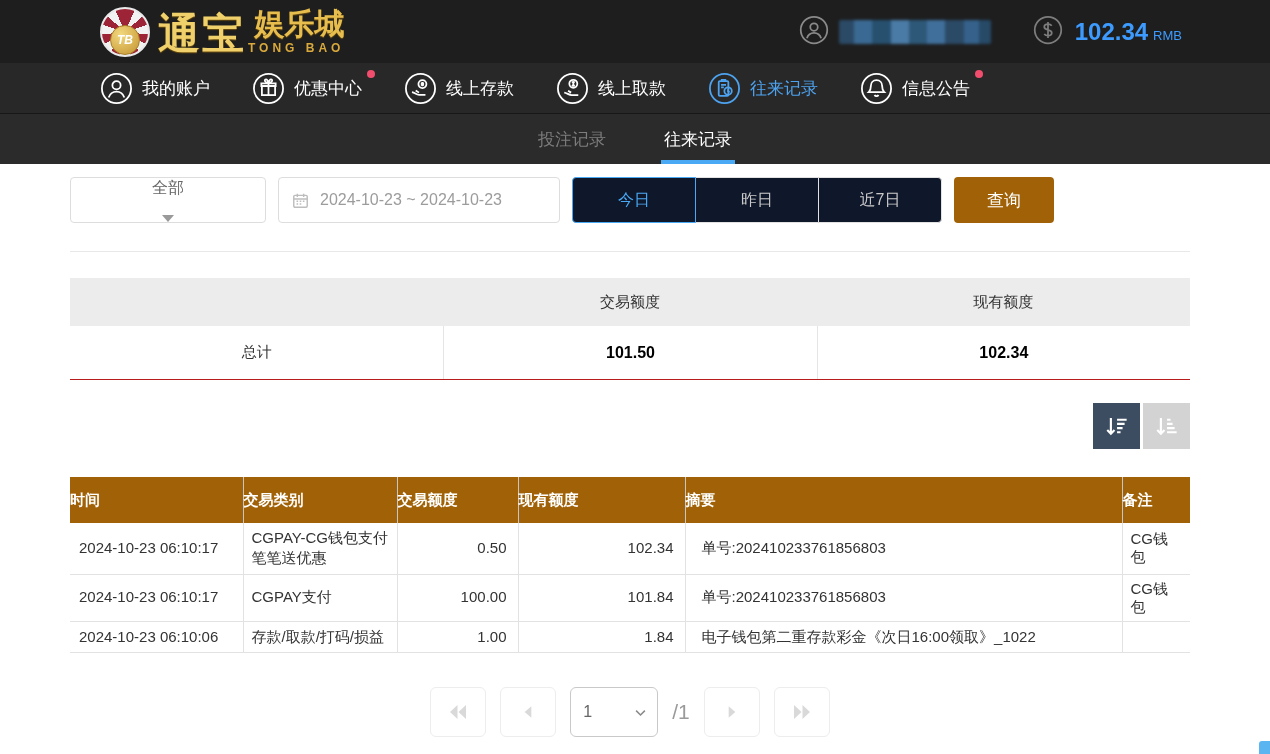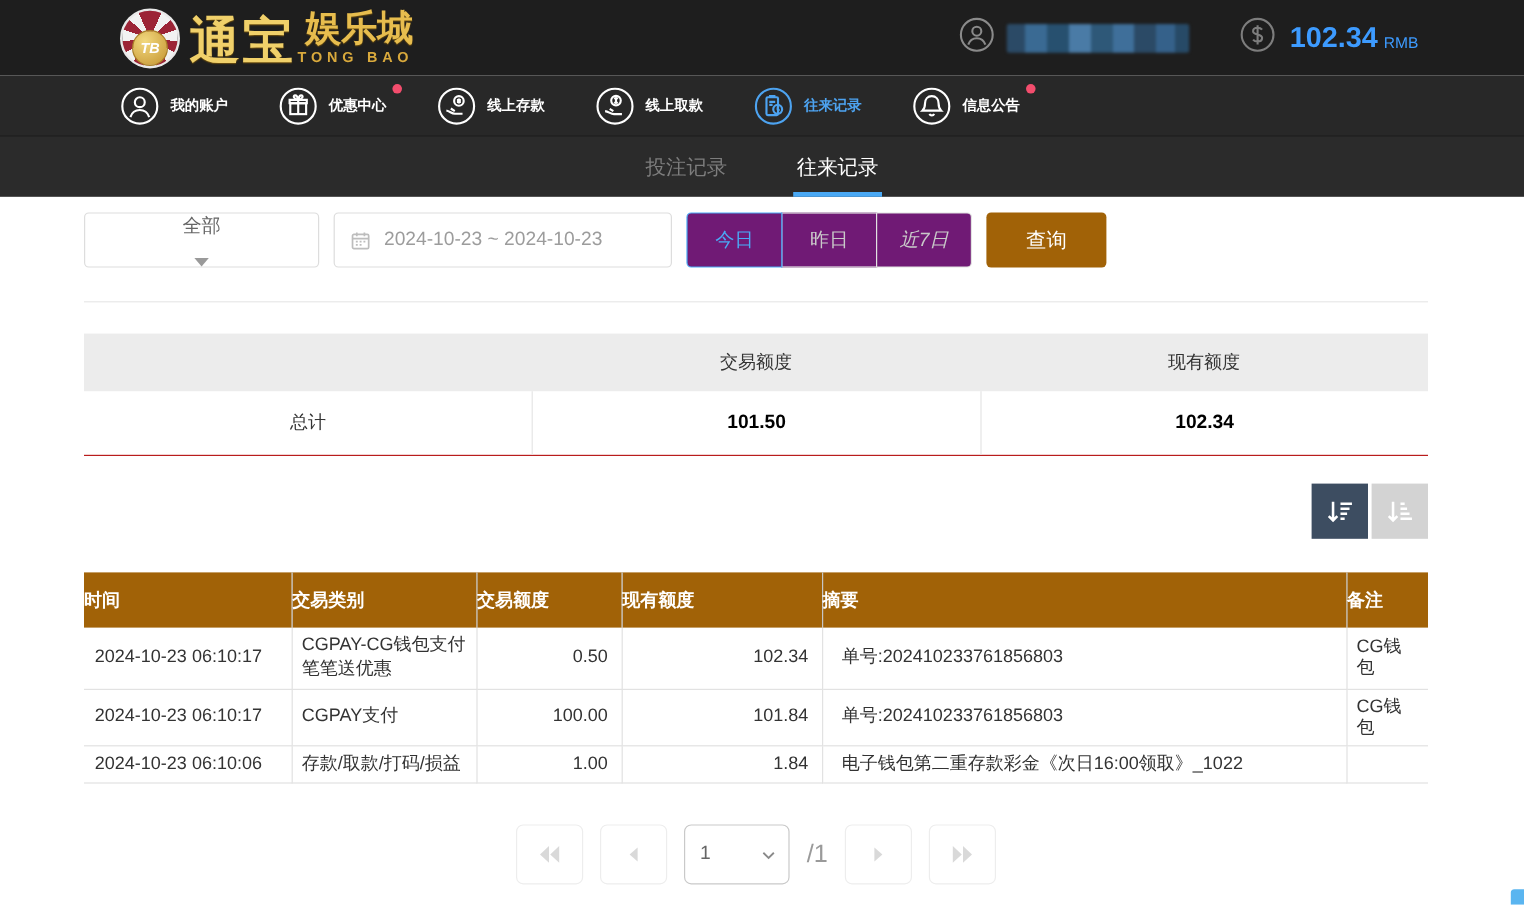--- a/index.html
+++ b/index.html
@@ -26,21 +26,21 @@
   .logo-tag { font-size:12px; font-weight:bold; color:#d9a93c; letter-spacing:4px; margin-top:2px; }
   .topbar-right { margin-left:auto; display:flex; align-items:center; padding-right:88px; }
   .user-blur { width:152px; height:24px; margin:0 42px 0 10px; border-radius:2px;
     background:linear-gradient(90deg,#2b4a66 0 10%,#3a6a93 10% 22%,#27506f 22% 34%,#4a7ba6 34% 46%,#2e5878 46% 58%,#3f6f9a 58% 70%,#2b4a66 70% 82%,#35618a 82% 92%,#274a67 92% 100%);
     filter:blur(1.5px); }
   .balance-num { color:#3d9bff; font-size:24px; font-weight:600; margin-left:12px; }
   .balance-cur { color:#3d9bff; font-size:13px; margin:8px 0 0 5px; }
   
   .mainnav { height:51px; background:#282828; border-bottom:1px solid #171717;
     display:flex; align-items:center; gap:42px; padding-left:100px; }
-  .nav-item { display:flex; align-items:center; gap:9px; color:#fff; font-size:12px; font-weight:700;
+  .nav-item { display:flex; align-items:center; gap:9px; color:#fff; font-size:17px; font-weight:400;
     position:relative; cursor:pointer; white-space:nowrap; }
   .nav-item.active { color:#4da3f0; }
   .nav-item svg { display:block; }
   .badge-dot { width:8px; height:8px; border-radius:50%; background:#f34d6d;
     position:absolute; top:-2px; right:-13px; }
   
   .subtabs { height:50px; background:#2b2b2b; display:flex; justify-content:center; gap:58px; }
   .subtab { display:flex; align-items:center; color:#7d7d7d; font-size:17px; position:relative; cursor:pointer; }
   .subtab.active { color:#fff; }
   .subtab-underline { position:absolute; left:-3px; right:-3px; bottom:0; height:4px; background:#4aa9f5; }
@@ -49,25 +49,25 @@
   .filter-row { margin-top:13px; display:flex; height:46px; }
   .select-box { width:196px; border:1px solid #ddd; border-radius:4px; background:#fff;
     display:flex; align-items:center; justify-content:space-between; padding:0 14px;
     color:#666; font-size:16px; cursor:pointer; margin-right:12px;flex-direction:column; }
   .caret-down { width:0; height:0; border-left:6px solid transparent; border-right:6px solid transparent;
     border-top:7px solid #9a9a9a; }
   .date-box { width:282px; border:1px solid #ddd; border-radius:4px; background:#fff;
     display:flex; align-items:center; gap:10px; padding:0 12px; color:#9c9c9c; font-size:16px;
     cursor:pointer; margin-right:12px; }
   .quick-group { display:flex; }
-  .quick-btn { width:80px; background:#701a75; border:1px solid #e2e2e2; color:#c9c9c9;
+  .quick-btn { width:124px; background:#0f172a; border:1px solid #e2e2e2; color:#c9c9c9;
     font-size:16px; display:flex; align-items:center; justify-content:center; cursor:pointer;
     margin-left:-1px; }
   .quick-btn:first-child { border-radius:4px 0 0 4px; margin-left:0; }
-  .quick-btn:last-child { border-radius:0 4px 4px 0;font-style:italic; }
+  .quick-btn:last-child { border-radius:0 4px 4px 0; }
   .quick-btn.active { border:1px solid #4aa9f5; color:#4aa9f5; position:relative; z-index:1; }
   .search-btn { width:100px; margin-left:12px; border:none; border-radius:4px;
     background:#a16207; color:#fff; font-size:17px; cursor:pointer;
     display:flex; align-items:center; justify-content:center; }
   .divider { margin-top:28px; border-top:1px solid #e8e8e8; }
   
   .summary { margin-top:26px; }
   .summary-head { display:grid; grid-template-columns:1fr 1fr 1fr; background:#ececec; height:48px; }
   .summary-head > div { display:flex; align-items:center; justify-content:center;
     color:#333; font-size:15px; }

